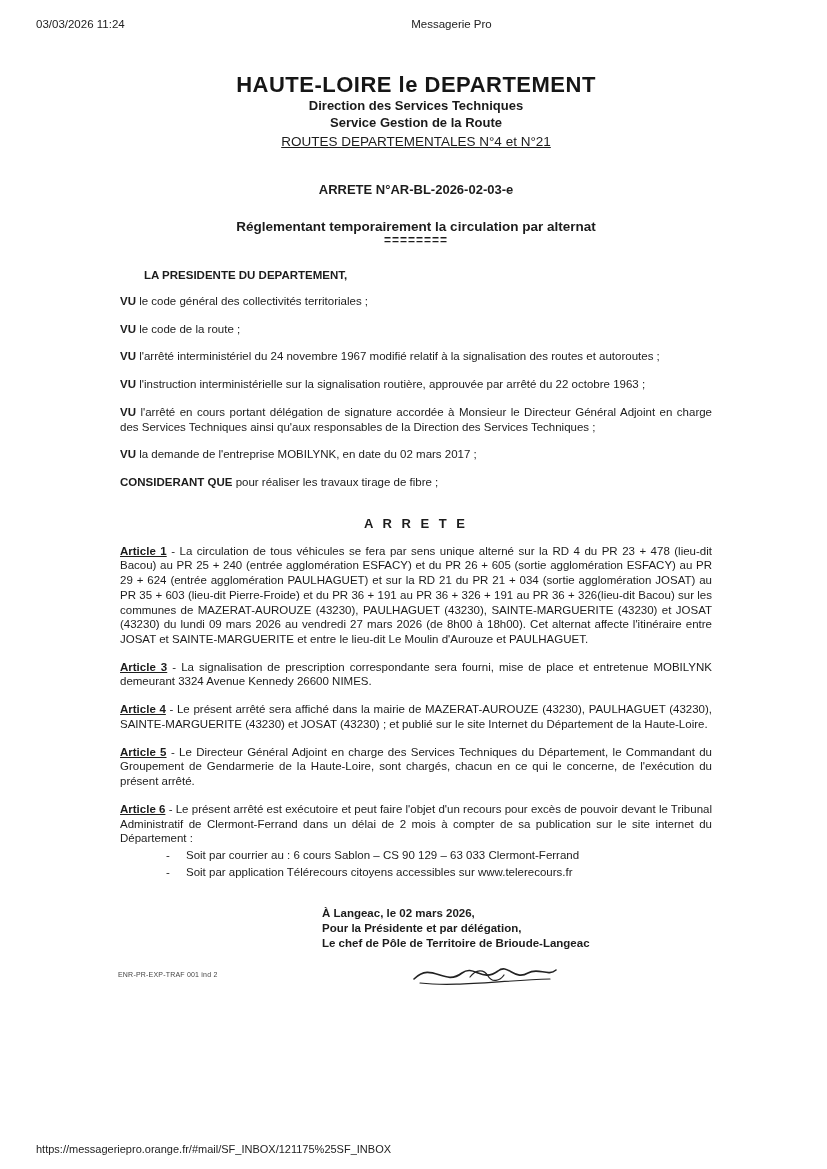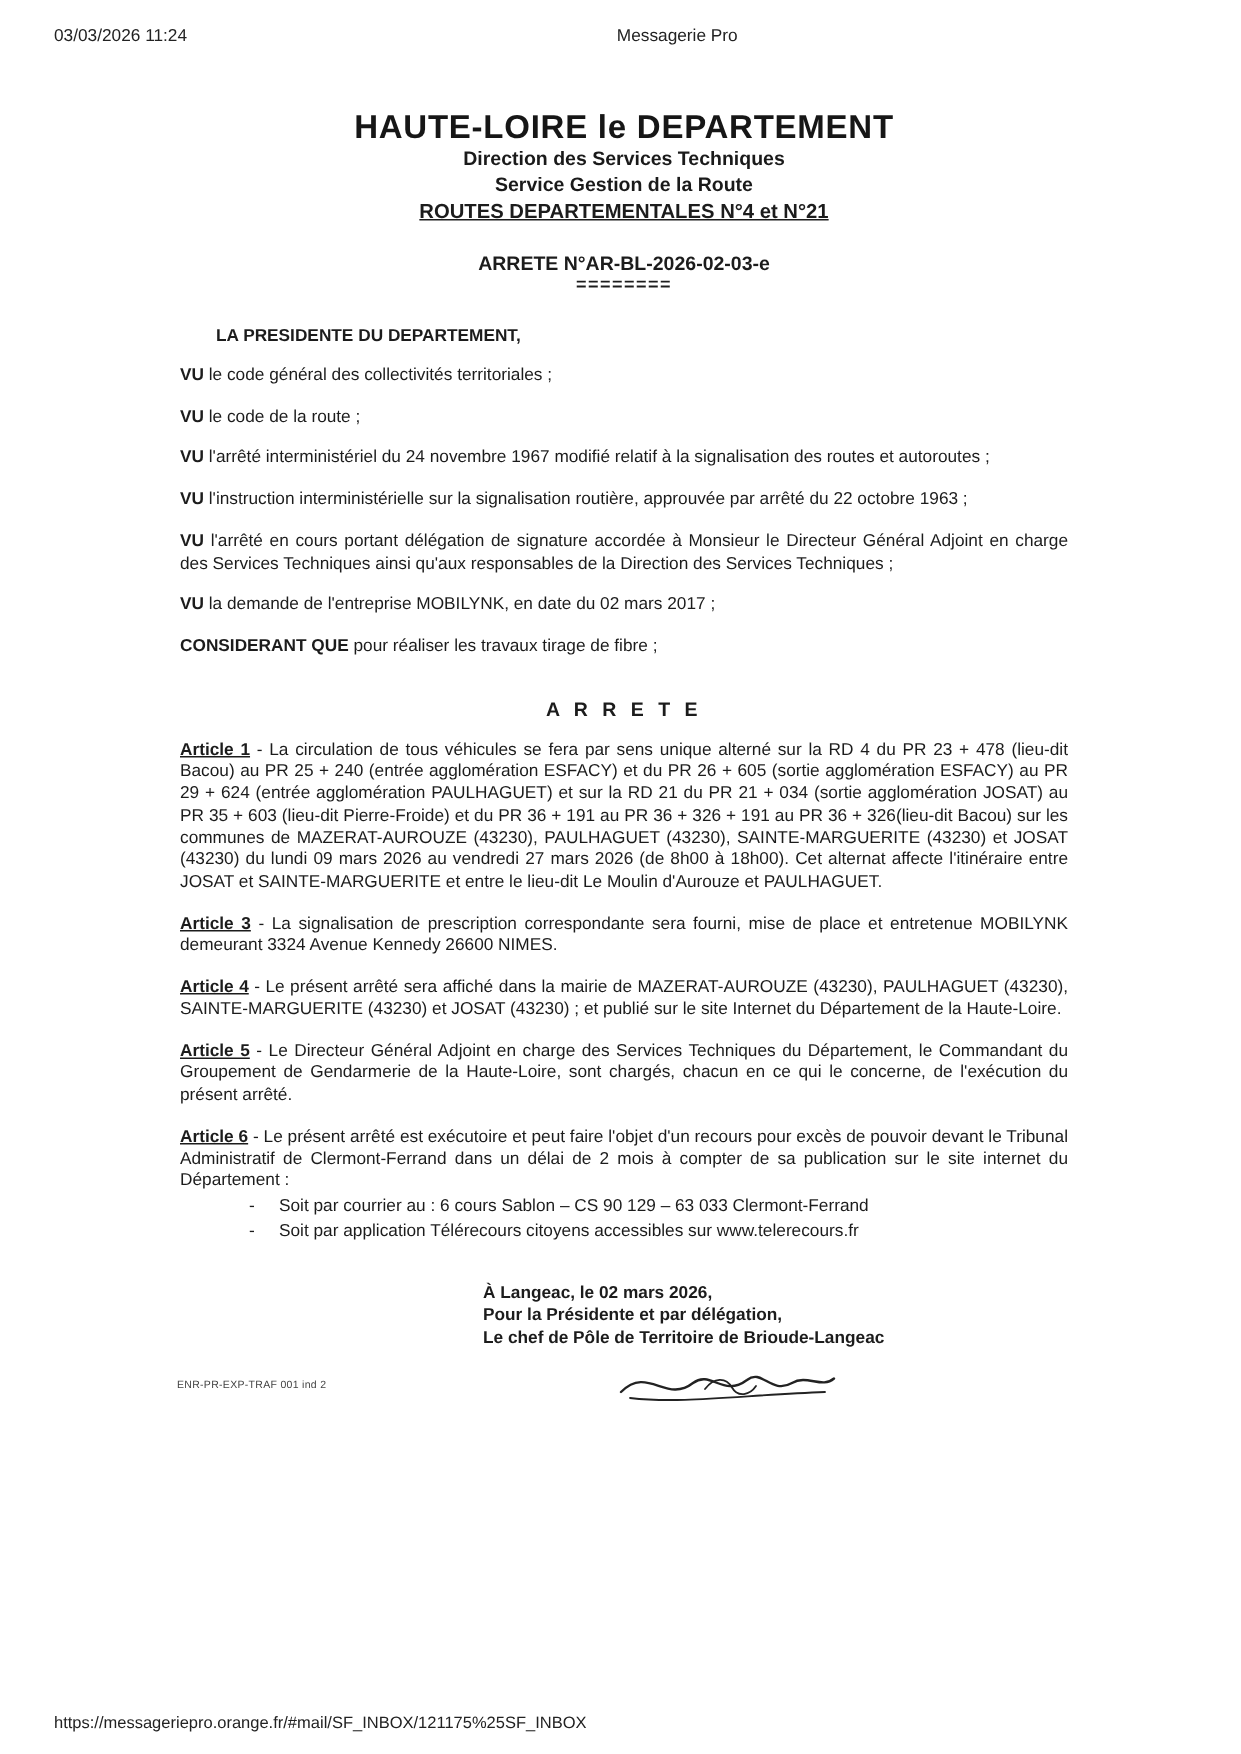--- a/index.html
+++ b/index.html
@@ -27,24 +27,24 @@
   .doc {
     position: absolute; top: 72px; left: 120px; width: 592px;
   }
   .center { text-align: center; }
   .doc-title {
     font-size: 22px; font-weight: bold; letter-spacing: .5px;
     color: #161616;
   }
   .doc-subtitle { font-size: 13px; font-weight: bold; line-height: 1.3; color: #1a1a1a; }
   .doc-heading {
-    margin-top: 22px; font-size: 13.5px; font-weight: bold;
+    margin-top: 22px; font-size: 13.5px; font-weight: normal;
     text-decoration: underline;
   }
-  .arrete-number { margin-top: 18px; font-size: 13px; font-weight: bold; }
+  .arrete-number { margin-top: 32px; font-size: 13px; font-weight: bold; }
   .doc-subject { margin-top: 22px; font-size: 13.5px; font-weight: bold; }
   .doc-separator { font-size: 12px; font-weight: bold; letter-spacing: 1px; line-height: 1.1; }
   .salutation { margin-top: 22px; font-size: 11.5px; font-weight: bold; padding-left: 24px; }
   .para {
     margin-top: 13px; font-size: 11.5px; line-height: 1.28;
     text-align: justify;
   }
   .para .bold { font-weight: bold; }
   .arrete-word {
     margin: 26px 0 10px 0; text-align: center;
@@ -76,20 +76,21 @@
 
 <div class="doc">
   <div class="center doc-title">HAUTE-LOIRE le DEPARTEMENT</div>
   <div class="center doc-subtitle">Direction des Services Techniques</div>
   <div class="center doc-subtitle">Service Gestion de la Route</div>
 
   <div class="center"><span class="doc-heading">ROUTES DEPARTEMENTALES N°4 et N°21</span></div>
 
   <div class="center arrete-number">ARRETE N°AR-BL-2026-02-03-e</div>
 
+  <div class="center doc-subject">Réglementant temporairement la circulation par alternat</div>
   <div class="center doc-separator">========</div>
 
   <div class="salutation">LA PRESIDENTE DU DEPARTEMENT,</div>
 
   <p class="para"><span class="bold">VU</span> <span>le code général des collectivités territoriales ;</span></p>
   <p class="para"><span class="bold">VU</span> <span>le code de la route ;</span></p>
   <p class="para"><span class="bold">VU</span> <span>l'arrêté interministériel du 24 novembre 1967 modifié relatif à la signalisation des routes et autoroutes ;</span></p>
   <p class="para"><span class="bold">VU</span> <span>l'instruction interministérielle sur la signalisation routière, approuvée par arrêté du 22 octobre 1963 ;</span></p>
   <p class="para"><span class="bold">VU</span> <span>l'arrêté en cours portant délégation de signature accordée à Monsieur le Directeur Général Adjoint en charge des Services Techniques ainsi qu'aux responsables de la Direction des Services Techniques ;</span></p>
   <p class="para"><span class="bold">VU</span> <span>la demande de l'entreprise MOBILYNK, en date du 02 mars 2017 ;</span></p>

